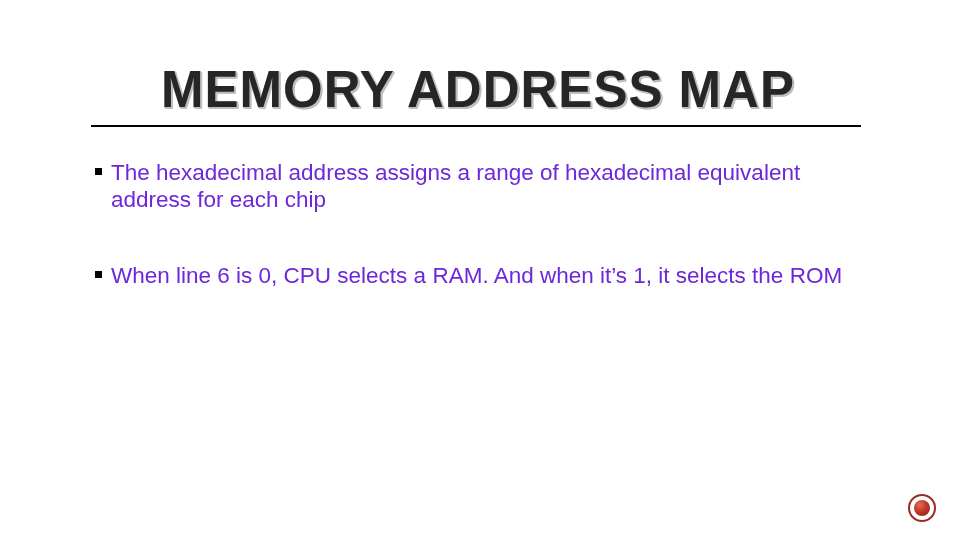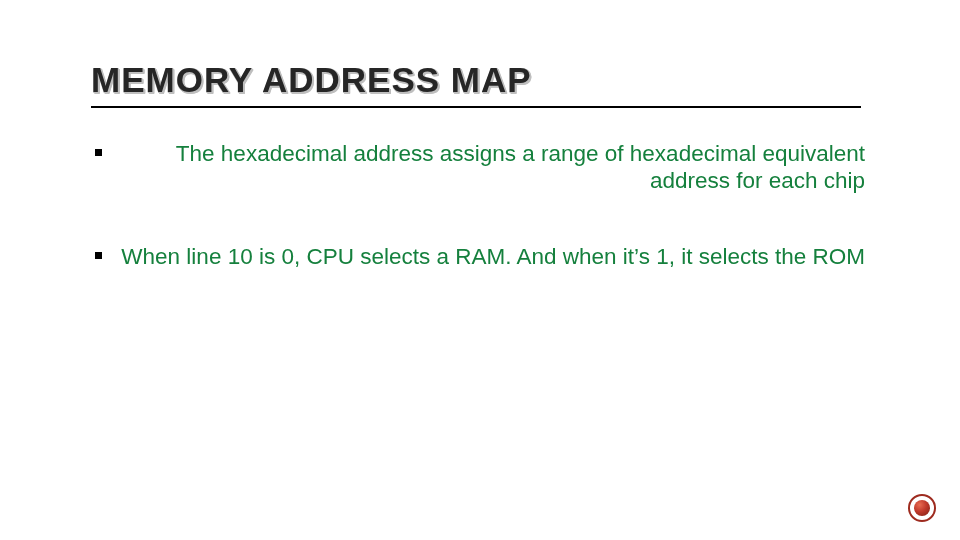--- a/index.html
+++ b/index.html
@@ -14,53 +14,53 @@
   }
   .slide {
     width: 960px;
     height: 540px;
     position: relative;
     box-sizing: border-box;
     padding: 60px 95px 0 95px;
   }
   .title {
     font-family: "Arial Black", Arial, sans-serif;
-    font-size: 35px;
+    font-size: 51px;
     font-weight: 600;
     letter-spacing: 1.0px;
     color: #262626;
     text-shadow:
       1px 0 0 #bfbfbf,
       0 1px 0 #bfbfbf,
       1px 1px 0 #bfbfbf,
       2px 1px 0 #bfbfbf,
       1px 2px 0 #bfbfbf,
       2px 2px 0 #bfbfbf;
     margin: 0 0 6px -4px;
+    text-align: center;
   }
   .underline {
     height: 2px;
     background: #000;
     margin: 0 0 32px -4px;
     width: 100%;
   }
   ul.bullets {
     list-style: none;
     padding: 0;
     margin: 0;
   }
   ul.bullets li {
     position: relative;
     font-size: 22.5px;
     line-height: 1.22;
-    color: #15803d;
+    color: #6d28d9;
     padding-left: 16px;
     margin-bottom: 48px;
     max-width: 760px;
-    text-align: right;
   }
   ul.bullets li::before {
     content: "";
     position: absolute;
     left: 0;
     top: 9px;
     width: 7px;
     height: 7px;
     background: #000;
   }
@@ -91,20 +91,20 @@
 </style>
 </head>
 <body>
 
 <div class="slide">
   <h1 class="title">MEMORY ADDRESS MAP</h1>
   <div class="underline"></div>
 
   <ul class="bullets">
     <li>The hexadecimal address assigns a range of hexadecimal equivalent address for each chip</li>
-    <li>When line 10 is 0, CPU selects a RAM. And when it’s 1, it selects the ROM</li>
+    <li>When line 6 is 0, CPU selects a RAM. And when it’s 1, it selects the ROM</li>
   </ul>
 
   <div class="corner-badge">
     <div class="ring"></div>
     <div class="dot"></div>
   </div>
 </div>
 
 </body></html>

